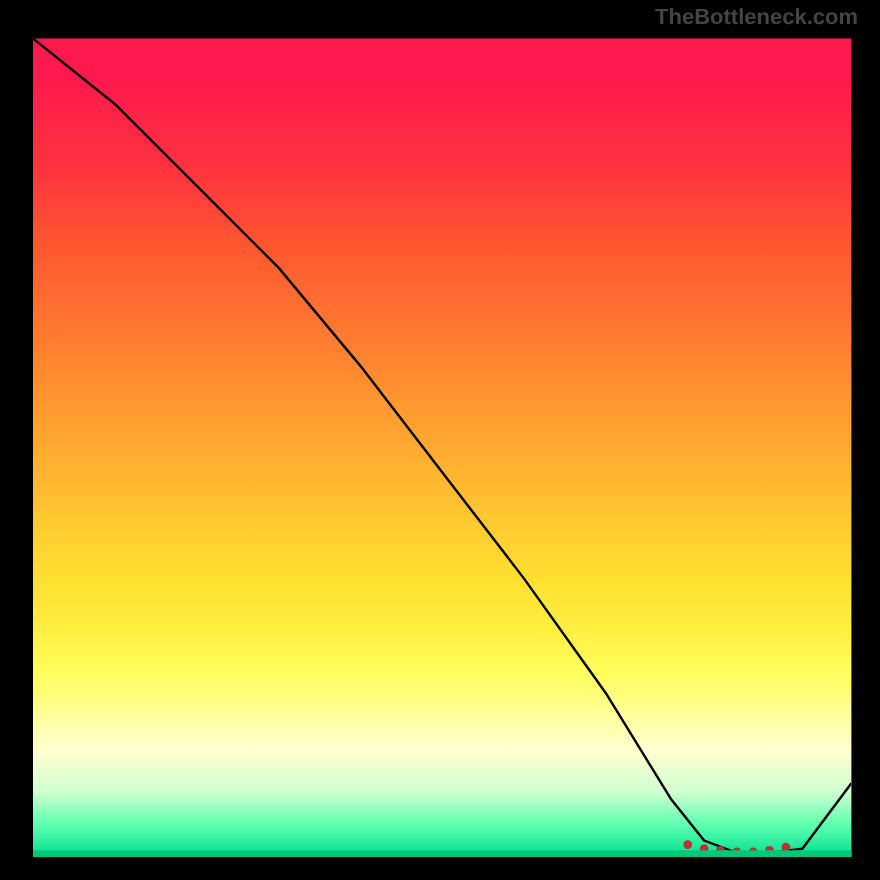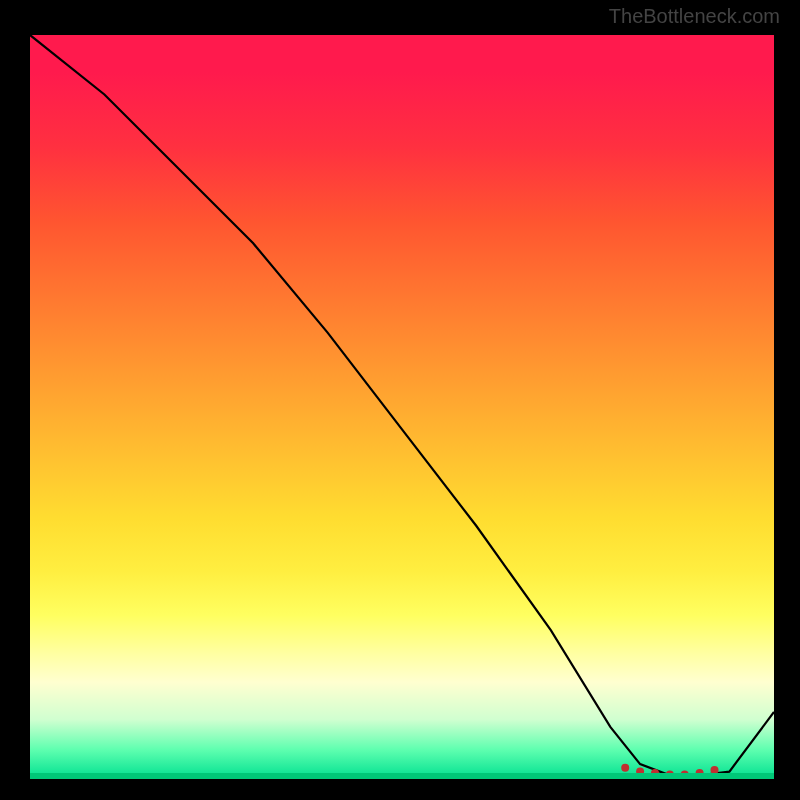--- a/index.html
+++ b/index.html
@@ -10,21 +10,21 @@
   height: 800px;
   position: relative;
   font-family: Arial, sans-serif;
 }
 .watermark {
   position: absolute;
   top: 5px;
   right: 20px;
   color: #444;
   font-size: 20px;
-  font-weight: 400;
+  font-weight: 700;
 }
 .plot-area {
   position: absolute;
   left: 30px;
   top: 35px;
   width: 744px;
   height: 744px;
 }
 .gradient-bg {
   position: absolute;

